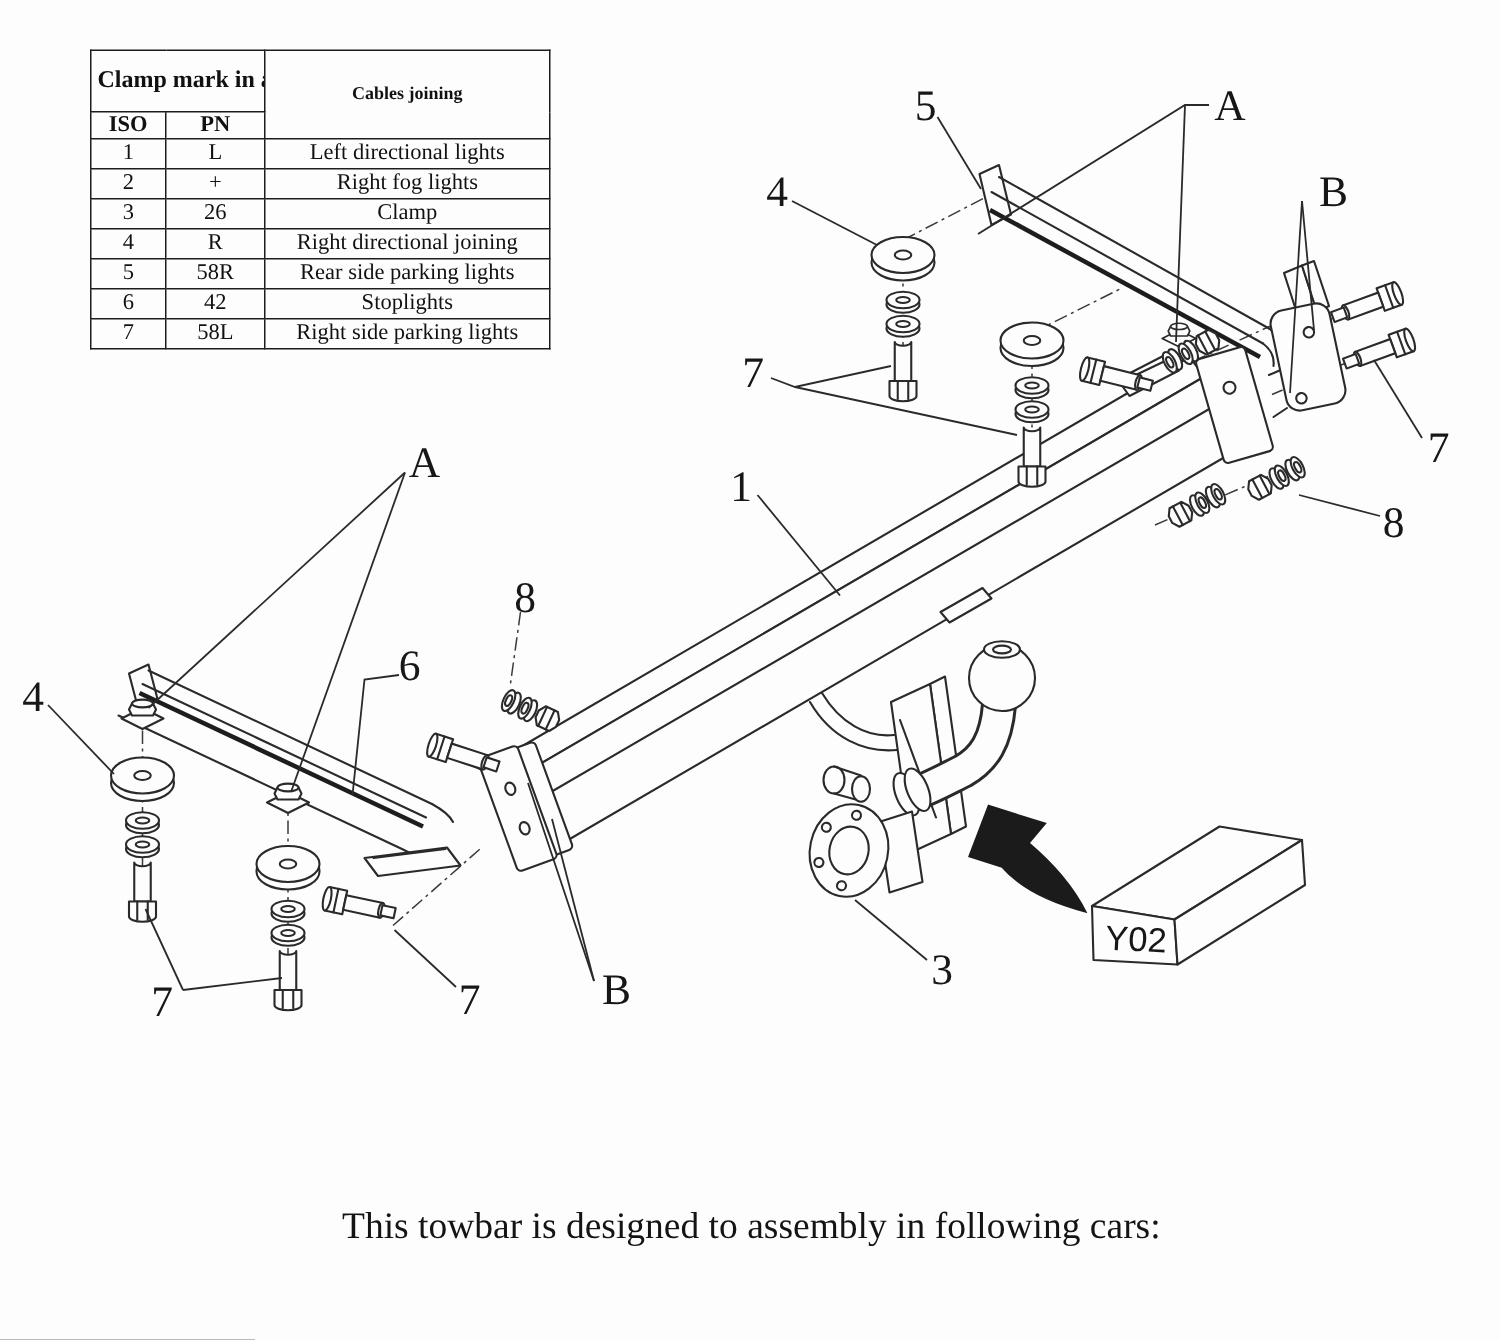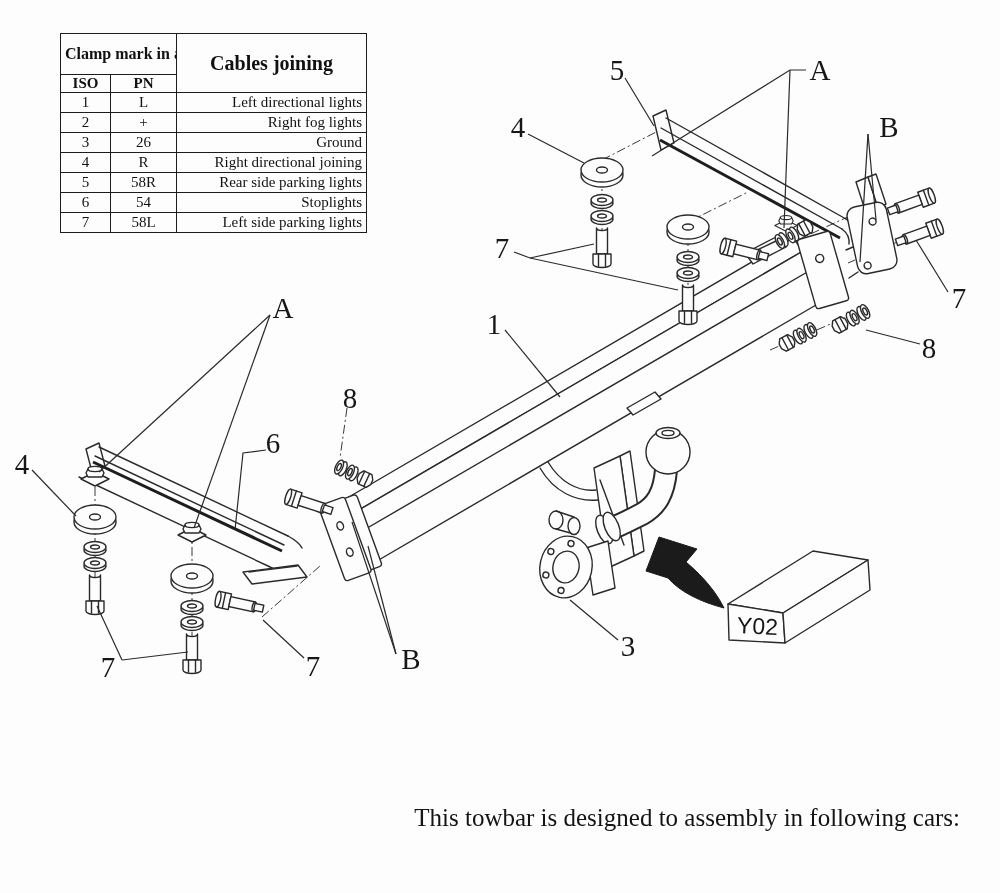--- a/index.html
+++ b/index.html
@@ -14,31 +14,31 @@
     position:absolute;left:60px;top:33px;width:306px;
     border-collapse:collapse;table-layout:fixed;
     font-family:"Liberation Serif", serif;font-size:15px;color:#111;
   }
   table.clamp td,table.clamp th{
     border:1.8px solid #1c1c1c;padding:0 4px;line-height:1.12;
     overflow:hidden;white-space:nowrap;
   }
   table.clamp th{font-weight:bold;text-align:center;}
   th.clampmark{height:40px;font-size:16px;white-space:normal;}
-  th.cables{font-size:20px;}
+  th.cables{font-size:12px;}
   td.c{text-align:center;height:19px;}
-  td.l{text-align:right;height:19px;}
+  td.l{text-align:center;height:19px;}
   col.iso{width:50px}col.pn{width:66px}col.cab{width:190px}
   
   .footer{
     position:absolute;left:60px;top:727px;width:900px;
     font-size:25px;line-height:36.5px;white-space:pre-wrap;color:#141414;
   }
   .footer .ln{display:block;}
-  .footer .ln.indent{text-indent:168px;text-align:right;}
+  .footer .ln.indent{text-indent:168px;}
   
   .ol{fill:none;stroke:#2a2a2a;stroke-width:1.4;stroke-linejoin:round;stroke-linecap:round;}
   .fw{fill:#fdfdfd;stroke:#2a2a2a;stroke-width:1.4;stroke-linejoin:round;}
   .thick{fill:none;stroke:#1d1d1d;stroke-width:3;}
   .dash{fill:none;stroke:#3a3a3a;stroke-width:1;stroke-dasharray:9 3 2 3;}
   .lead{fill:none;stroke:#2a2a2a;stroke-width:1.2;}
   .lbl{font-family:"Liberation Serif",serif;font-size:29px;fill:#171717;text-anchor:middle;}
   .boxlbl{font-family:"Liberation Sans",sans-serif;font-size:23px;fill:#171717;text-anchor:middle;}
 </style>
 </head>
@@ -299,41 +299,41 @@
         <td class="l">Left directional lights</td>
       </tr>
       <tr>
         <td class="c">2</td>
         <td class="c">+</td>
         <td class="l">Right fog lights</td>
       </tr>
       <tr>
         <td class="c">3</td>
         <td class="c">26</td>
-        <td class="l">Ground</td>
+        <td class="l">Clamp</td>
       </tr>
       <tr>
         <td class="c">4</td>
         <td class="c">R</td>
         <td class="l">Right directional joining</td>
       </tr>
       <tr>
         <td class="c">5</td>
         <td class="c">58R</td>
         <td class="l">Rear side parking lights</td>
       </tr>
       <tr>
         <td class="c">6</td>
-        <td class="c">54</td>
+        <td class="c">42</td>
         <td class="l">Stoplights</td>
       </tr>
       <tr>
         <td class="c">7</td>
         <td class="c">58L</td>
-        <td class="l">Left side parking lights</td>
+        <td class="l">Right side parking lights</td>
       </tr>
     </tbody>
   </table>
 
   <div class="footer">
     <span class="ln indent"><span>This towbar is designed to assembly in following cars:</span></span>
     
     
     
   </div>

